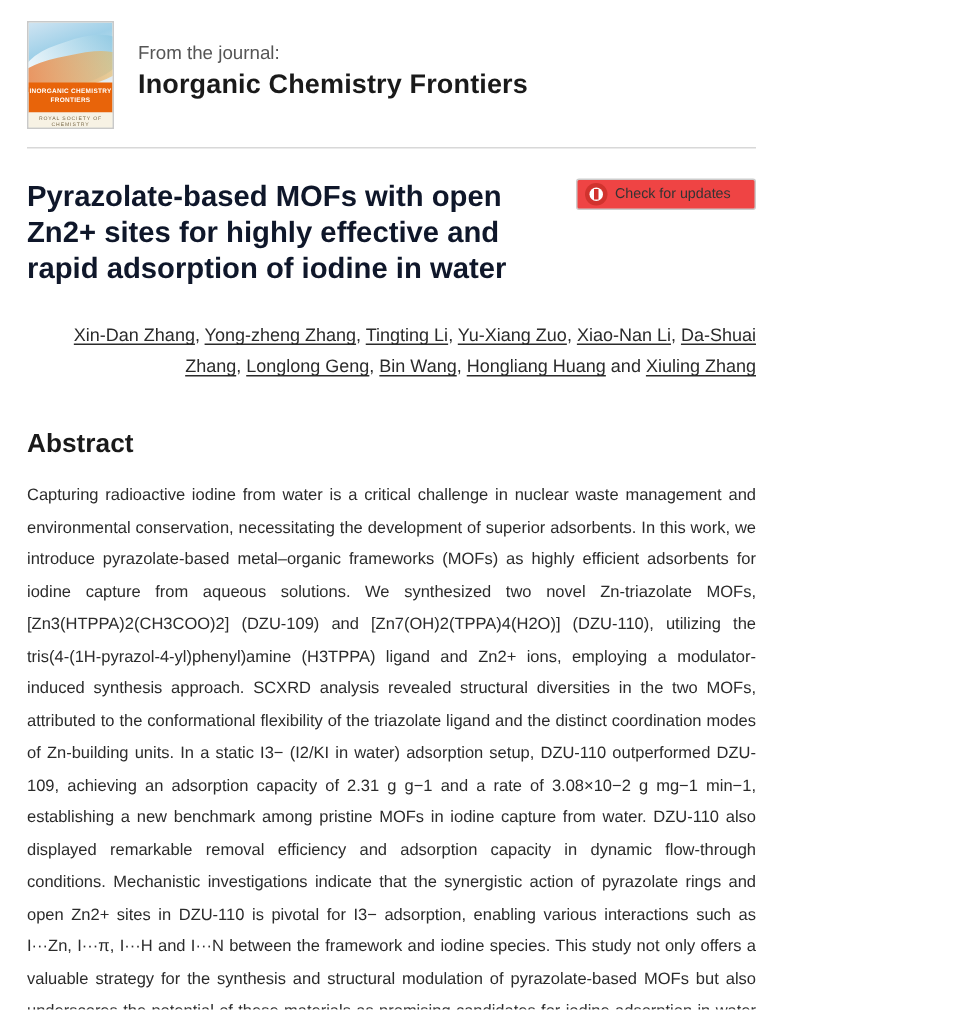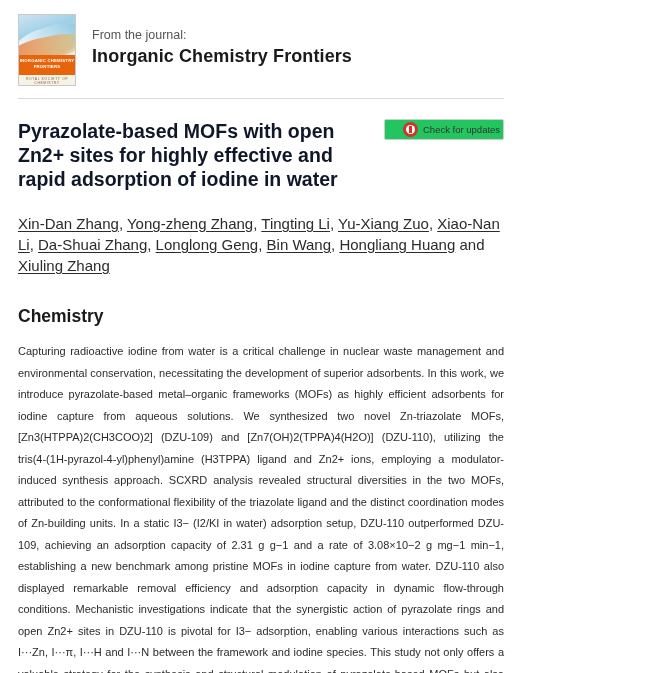--- a/index.html
+++ b/index.html
@@ -117,25 +117,25 @@
     max-width: 470px;
   }
   .crossmark {
     position: absolute;
     right: 0;
     top: 0;
     width: 120px;
     height: 21px;
     border: 1px solid #cccccc;
     border-radius: 2px;
-    background: #22c55e;
+    background: #ef4444;
     display: flex;
     align-items: center;
     box-sizing: border-box;
-    padding-left: 18px;
+    padding-left: 5px;
   }
   .crossmark-icon {
     width: 15px; height: 15px;
     border-radius: 50%;
     background: #d1332e;
     position: relative;
     flex: 0 0 15px;
   }
   .crossmark-icon::before {
     content: "";
@@ -155,24 +155,25 @@
   .crossmark-label {
     font-size: 9.5px;
     color: #333333;
     margin-left: 5px;
     white-space: nowrap;
   }
 
   
   .authors {
     margin-top: 22px;
-    font-size: 15px;
+    font-size: 12px;
     line-height: 21px;
     color: #2b2b2b;
     max-width: 620px;
+    text-align: right;
   }
   .author-link {
     color: #2b2b2b;
     text-decoration: underline;
     text-underline-offset: 2px;
     cursor: pointer;
   }
   .author-sep {
     color: #2b2b2b;
   }
@@ -219,16 +220,16 @@
   <div class="title-block">
     <h1 class="article-title">Pyrazolate-based MOFs with open Zn2+ sites for highly effective and rapid adsorption of iodine in water</h1>
     <div class="crossmark">
       <span class="crossmark-icon"></span>
       <span class="crossmark-label">Check for updates</span>
     </div>
   </div>
 
   <div class="authors"><span class="author-link">Xin-Dan Zhang</span><span class="author-sep">, </span><span class="author-link">Yong-zheng Zhang</span><span class="author-sep">, </span><span class="author-link">Tingting Li</span><span class="author-sep">, </span><span class="author-link">Yu-Xiang Zuo</span><span class="author-sep">, </span><span class="author-link">Xiao-Nan Li</span><span class="author-sep">, </span><span class="author-link">Da-Shuai Zhang</span><span class="author-sep">, </span><span class="author-link">Longlong Geng</span><span class="author-sep">, </span><span class="author-link">Bin Wang</span><span class="author-sep">, </span><span class="author-link">Hongliang Huang</span><span class="and-word"> and </span><span class="author-link">Xiuling Zhang</span></div>
 
-  <div class="abstract-heading">Chemistry</div>
+  <div class="abstract-heading">Abstract</div>
   <div class="abstract-body">Capturing radioactive iodine from water is a critical challenge in nuclear waste management and environmental conservation, necessitating the development of superior adsorbents. In this work, we introduce pyrazolate-based metal–organic frameworks (MOFs) as highly efficient adsorbents for iodine capture from aqueous solutions. We synthesized two novel Zn-triazolate MOFs, [Zn3(HTPPA)2(CH3COO)2] (DZU-109) and [Zn7(OH)2(TPPA)4(H2O)] (DZU-110), utilizing the tris(4-(1H-pyrazol-4-yl)phenyl)amine (H3TPPA) ligand and Zn2+ ions, employing a modulator-induced synthesis approach. SCXRD analysis revealed structural diversities in the two MOFs, attributed to the conformational flexibility of the triazolate ligand and the distinct coordination modes of Zn-building units. In a static I3− (I2/KI in water) adsorption setup, DZU-110 outperformed DZU-109, achieving an adsorption capacity of 2.31 g g−1 and a rate of 3.08×10−2 g mg−1 min−1, establishing a new benchmark among pristine MOFs in iodine capture from water. DZU-110 also displayed remarkable removal efficiency and adsorption capacity in dynamic flow-through conditions. Mechanistic investigations indicate that the synergistic action of pyrazolate rings and open Zn2+ sites in DZU-110 is pivotal for I3− adsorption, enabling various interactions such as I···Zn, I···π, I···H and I···N between the framework and iodine species. This study not only offers a valuable strategy for the synthesis and structural modulation of pyrazolate-based MOFs but also underscores the potential of these materials as promising candidates for iodine adsorption in water purification processes.</div>
 
 </div>
 
 </body></html>

